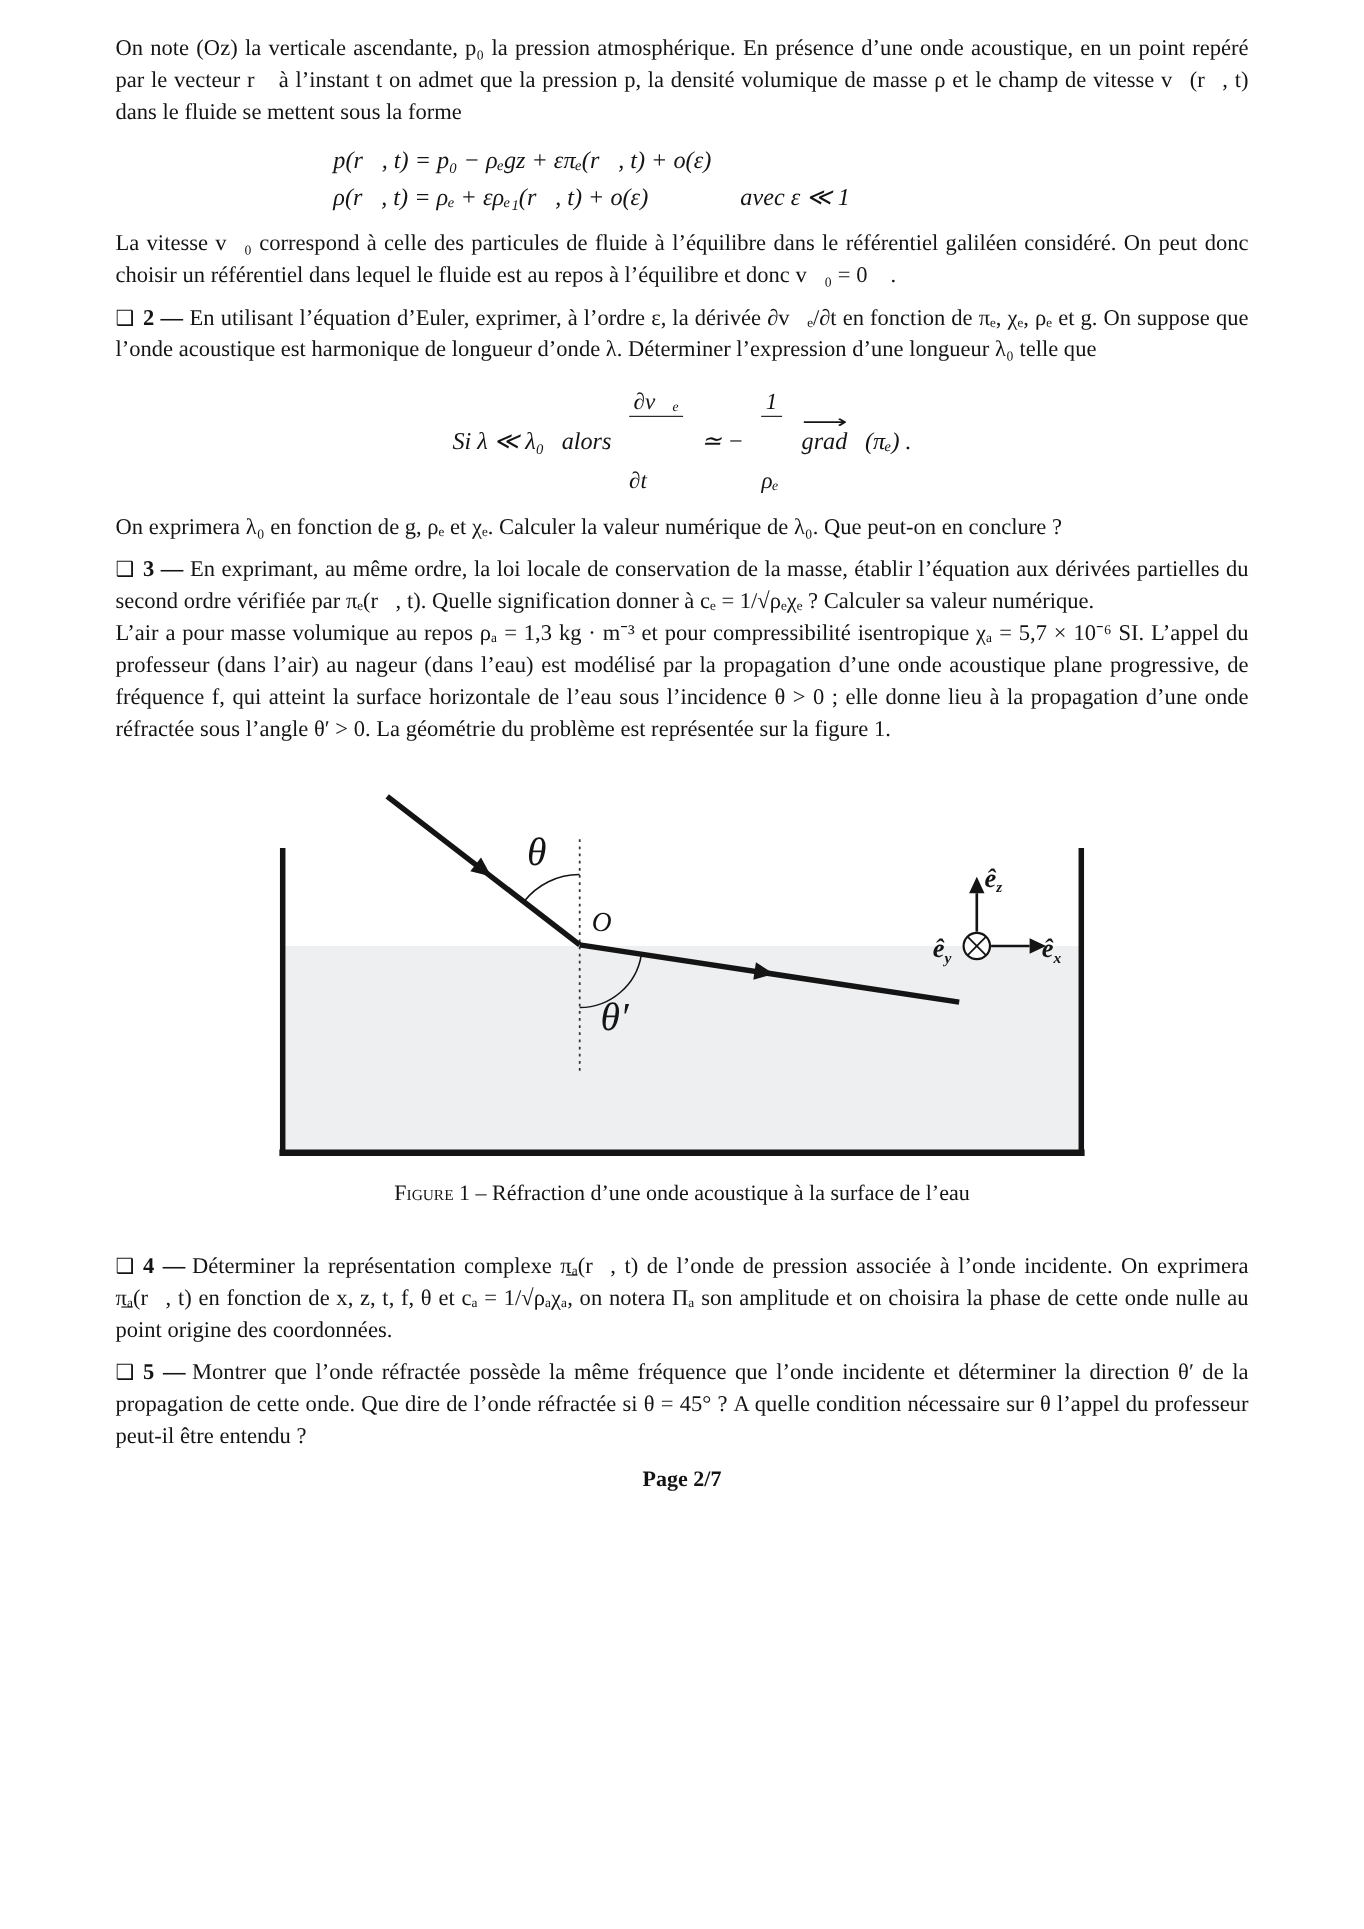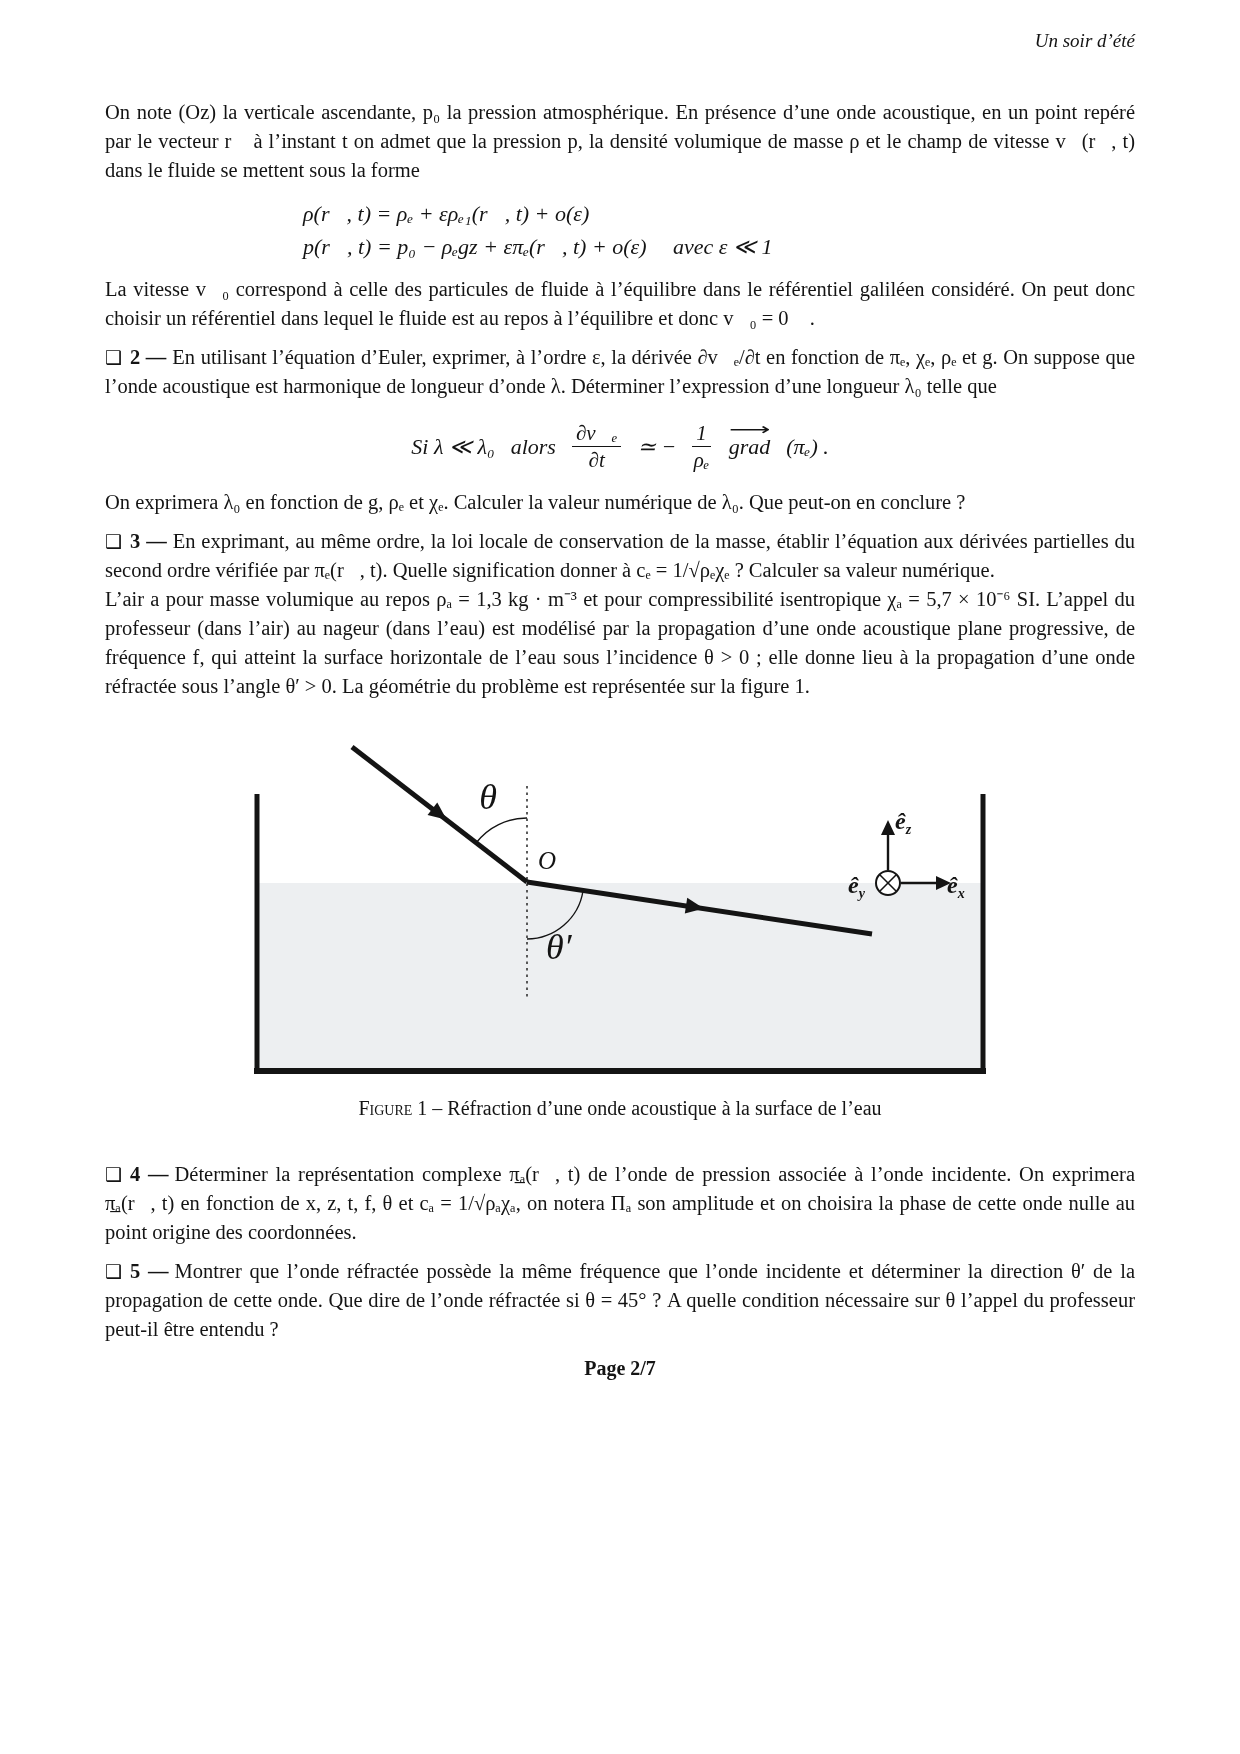--- a/index.html
+++ b/index.html
@@ -11,21 +11,21 @@
   .hdr{ text-align:right;font-style:italic;font-size:19px;margin-bottom:46px; }
   p.body{ margin:0;text-align:justify;font-size:20.5px;line-height:29px; }.mt16{margin-top:16px}
 
   
   .eqsys{ position:relative;margin:12px 0 12px 198px;font-size:22px;line-height:33px;font-style:italic; }
   .eqsys .side{ position:absolute;left:370px;top:33px;font-style:italic; }
 
   
   .eqline{ display:flex;justify-content:center;align-items:center;gap:16px;
            margin:20px 0 16px;font-size:22px;font-style:italic;font-family:Liberation Serif, serif; }
-  .frac{ display:inline-flex;flex-direction:column;align-items:center;line-height:1.15;font-size:21px; }
+  .frac{ display:inline-flex;flex-direction:column;line-height:1.15;font-size:21px;gap:45px; }
   .frac .num{ border-bottom:1.6px solid #141414;padding:0 4px 1px; }
   .frac .den{ padding-top:1px; }
   .gradw{ position:relative;display:inline-block;margin-left:2px; }
   .gradw .over{ position:absolute;top:-15px;left:0;width:100%;text-align:center;
                 font-style:normal;font-size:17px;transform:scaleX(1.7); }
 
   
   .q{ margin:10px 0 0;text-align:justify;font-size:20.5px;line-height:29px; }
   .q .marker{ font-size:19px;padding-right:8px; }
   .q .qnum{ font-weight:bold;padding-right:6px; }
@@ -38,27 +38,26 @@
 
   .footer{ text-align:center;font-weight:bold;font-size:20px;margin-top:13px; }
 
   .svgtxt{ font-family:"Liberation Serif",serif;font-style:italic;fill:#141414; }
 </style>
 </head>
 <body>
 
 <div class="page">
 
-  <div class="hdr">Un soir d’été</div>
 
   <p class="body">On note (Oz) la verticale ascendante, p₀ la pression atmosphérique. En présence d’une onde acoustique, en un point repéré par le vecteur r⃗ à l’instant t on admet que la pression p, la densité volumique de masse ρ et le champ de vitesse v⃗(r⃗, t) dans le fluide se mettent sous la forme</p>
 
   <div class="eqsys">
+    <div>p(r⃗, t) = p₀ − ρₑgz + επₑ(r⃗, t) + o(ε)</div>
     <div>ρ(r⃗, t) = ρₑ + ερₑ₁(r⃗, t) + o(ε)</div>
-    <div>p(r⃗, t) = p₀ − ρₑgz + επₑ(r⃗, t) + o(ε)</div>
     <span class="side">avec   ε ≪ 1</span>
   </div>
 
   <p class="body">La vitesse v⃗₀ correspond à celle des particules de fluide à l’équilibre dans le référentiel galiléen considéré. On peut donc choisir un référentiel dans lequel le fluide est au repos à l’équilibre et donc v⃗₀ = 0⃗ .</p>
 
   <p class="q"><span class="marker">❑</span><span class="qnum">2 —</span><span>En utilisant l’équation d’Euler, exprimer, à l’ordre ε, la dérivée ∂v⃗ₑ/∂t en fonction de πₑ, χₑ, ρₑ et g. On suppose que l’onde acoustique est harmonique de longueur d’onde λ. Déterminer l’expression d’une longueur λ₀ telle que</span></p>
 
   <div class="eqline">
     <span>Si λ ≪ λ₀</span>
     <span>alors</span>

